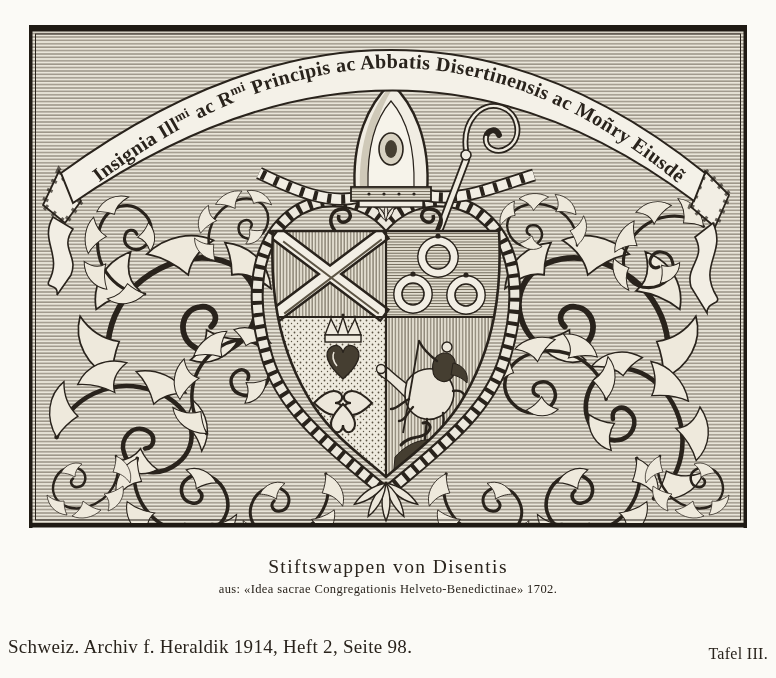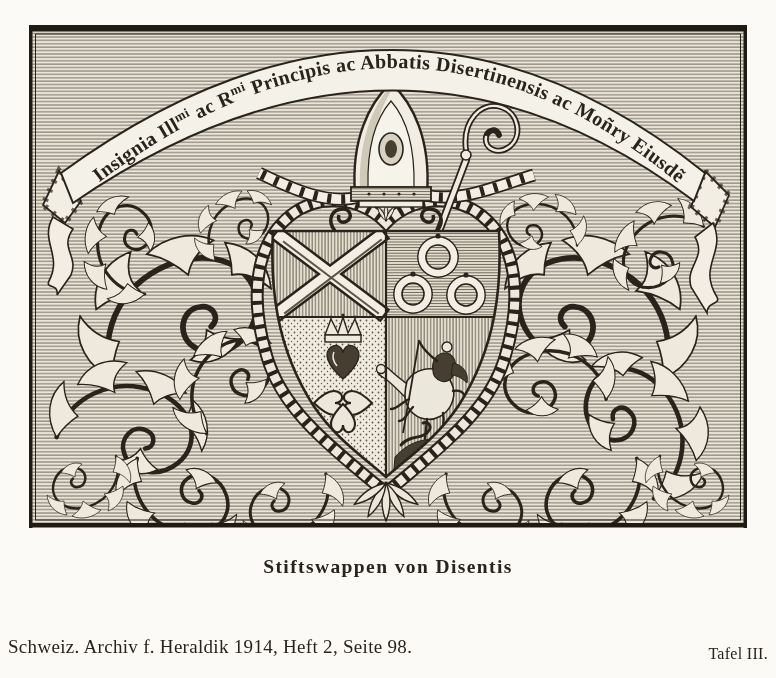--- a/index.html
+++ b/index.html
@@ -4,21 +4,21 @@
 <style>
   html,body{margin:0;padding:0;background:#fbfaf6;}
   .page{
     position:relative;width:776px;height:678px;overflow:hidden;
     background:#fbfaf6;color:#29231c;
     font-family:"Liberation Serif", serif;
   }
   .plate-wrap{position:absolute;left:29px;top:25px;width:718px;height:507px;}
   .plate-wrap svg{display:block;}
   .caption-block{position:absolute;left:0;right:0;top:556px;text-align:center;}
-  .caption-title{font-size:19.5px;letter-spacing:1.4px;font-weight:bold;}
+  .caption-title{font-size:19.5px;letter-spacing:1.4px;}
   .caption-subtitle{margin-top:3px;font-size:16px;letter-spacing:0.8px;}
   .caption-source{margin-top:4px;font-size:12.5px;letter-spacing:0.4px;}
   .footer-left{position:absolute;left:8px;top:636px;font-size:19px;letter-spacing:0.3px;}
   .footer-right{position:absolute;right:8px;top:645px;font-size:16px;letter-spacing:0.3px;}
 </style>
 </head>
 <body>
 
 <div class="page">
 
@@ -228,18 +228,19 @@
       <rect x="0" y="498" width="718" height="4.5" fill="#1f1a14"></rect>
       <rect x="0" y="0" width="3.5" height="503" fill="#1f1a14"></rect>
       <rect x="714.5" y="0" width="3.5" height="503" fill="#1f1a14"></rect>
       <rect x="6.5" y="9" width="705" height="486" fill="none" stroke="#29231c" stroke-width="1"></rect>
     </g>
   </svg>
   </div>
 
   <div class="caption-block">
     <div class="caption-title">Stiftswappen von Disentis</div>
+    <div class="caption-source">aus: «Idea sacrae Congregationis Helveto-Benedictinae» 1702.</div>
   </div>
 
   <div class="footer-left">Schweiz. Archiv f. Heraldik 1914, Heft 2, Seite 98.</div>
   <div class="footer-right">Tafel III.</div>
 
 </div>
 
 </body></html>

